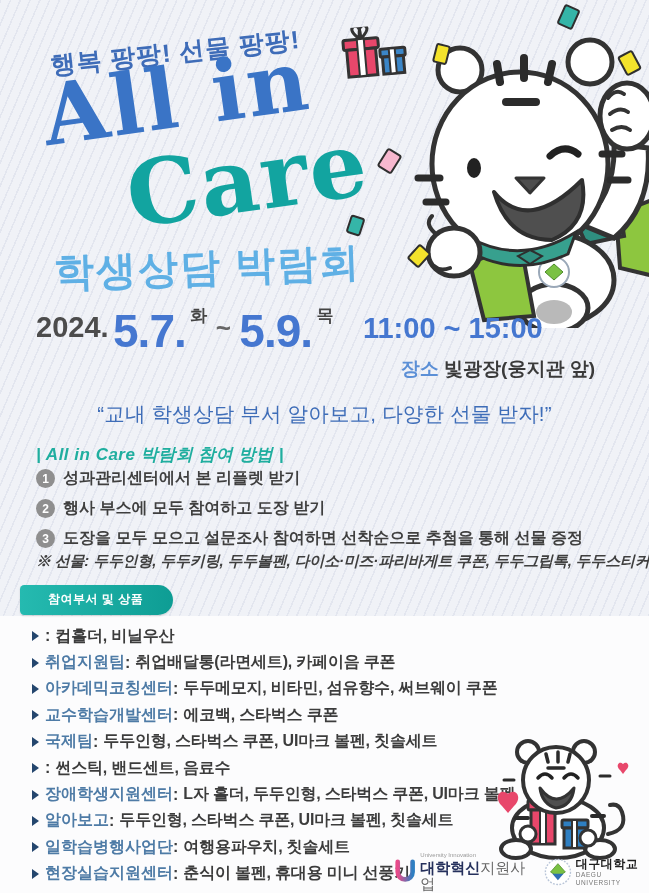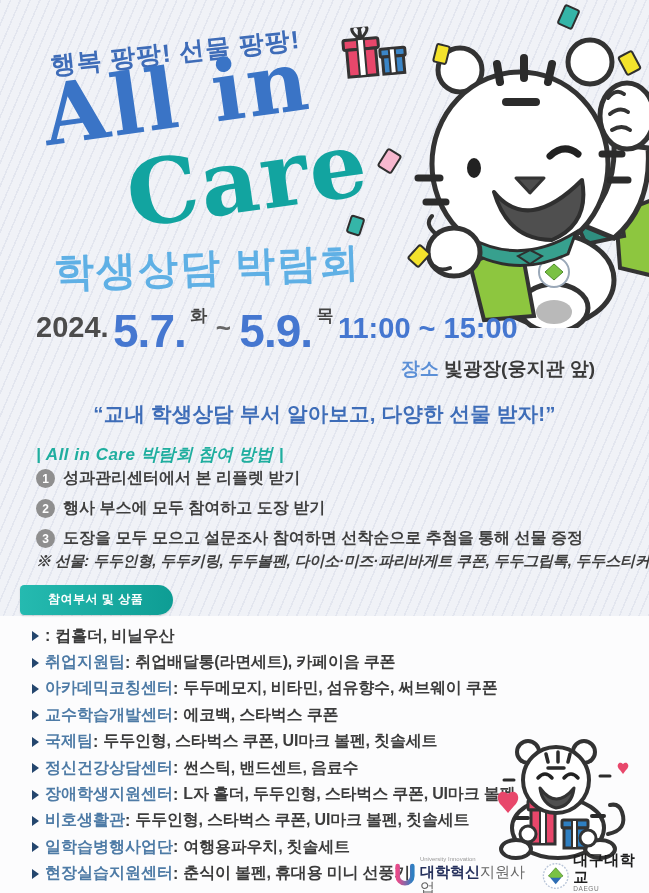--- a/index.html
+++ b/index.html
@@ -33,28 +33,28 @@
     font-size:40px;font-weight:800;color:#5fb0e5;letter-spacing:2px;white-space:nowrap;}
 
   .mascot-top{position:absolute;left:402px;top:28px;}
   .mascot-bottom{position:absolute;left:488px;top:736px;}
 
   .date-row{position:absolute;left:36px;top:304px;white-space:nowrap;}
   .date-row .yr{font-size:29px;font-weight:700;color:#4c4c4c;vertical-align:10px;}
   .date-row .day{font-size:46px;font-weight:700;color:#4577d0;letter-spacing:-1px;}
   .date-row .wd{font-size:17px;font-weight:700;color:#444;vertical-align:26px;}
   .date-row .tld{font-size:26px;font-weight:700;color:#666;vertical-align:10px;margin:0 4px;}
-  .date-row .time{font-size:29px;font-weight:600;color:#4577d0;vertical-align:9px;margin-left:0;}
+  .date-row .time{font-size:29px;font-weight:600;color:#4577d0;vertical-align:9px;margin-left:25px;}
 
   .loc{position:absolute;right:54px;top:356px;font-size:19px;font-weight:700;white-space:nowrap;}
   .loc .loc-label{color:#5b8fd6;}
   .loc .loc-val{color:#3a3a3a;}
 
   .quote{position:absolute;left:0;width:649px;top:400px;text-align:center;
-    font-size:20.5px;font-weight:700;color:#3e6db8;letter-spacing:0.2px;}
+    font-size:20.5px;font-weight:400;color:#3e6db8;letter-spacing:0.2px;}
 
   .heading{position:absolute;left:36px;top:443px;font-size:17px;font-weight:700;color:#1fae9f;letter-spacing:0.5px;font-style:italic;}
 
   ul.steps{position:absolute;left:36px;top:468px;margin:0;padding:0;list-style:none;}
   ul.steps li{display:flex;align-items:center;margin-bottom:9px;font-size:16px;font-weight:600;color:#3f3f3f;white-space:nowrap;}
   .stepnum{flex:0 0 auto;width:19px;height:19px;border-radius:50%;background:#8f8f8f;color:#fff;
     display:inline-flex;align-items:center;justify-content:center;font-size:12px;font-weight:700;margin-right:8px;}
   .gift-note{position:absolute;left:36px;top:552px;font-size:15px;font-weight:600;color:#3f3f3f;letter-spacing:-0.2px;white-space:nowrap;font-style:italic;}
 
   .badge{position:absolute;left:20px;top:585px;padding:6px 30px 7px 28px;
@@ -70,21 +70,21 @@
   .bgifts{color:#3c3c3c;font-weight:600;letter-spacing:-0.2px;}
 
   .footer-logos{position:absolute;left:394px;top:852px;width:250px;display:flex;align-items:center;gap:12px;}
   .logo-innovation{display:flex;align-items:center;gap:4px;}
   .logo-innovation .ltxt{display:flex;flex-direction:column;line-height:1;}
   .tiny-en{font-size:6px;color:#999;margin-bottom:2px;}
   .kr-b{font-size:15px;font-weight:800;color:#25305c;}
   .kr-l{font-size:15px;font-weight:400;color:#666;}
   .logo-univ{display:flex;align-items:center;gap:4px;}
   .logo-univ .ltxt{display:flex;flex-direction:column;line-height:1.1;}
-  .kr-b2{font-size:15px;font-weight:800;color:#1e1e1e;letter-spacing:0.5px;}
+  .kr-b2{font-size:12px;font-weight:800;color:#1e1e1e;letter-spacing:0.5px;}
   .tiny-en2{font-size:6.5px;color:#777;letter-spacing:0.6px;}
 </style>
 </head>
 <body>
 
 <div class="poster">
 
   <div class="lower-bg"></div>
 
   <svg class="mascot-top" width="250" height="300" viewBox="0 0 250 300">
@@ -211,33 +211,32 @@
         <span class="bgifts">에코백, 스타벅스 쿠폰</span>
       </li>
     <li>
         <span class="tri"></span>
         <span class="bname">국제팀</span>
         <span class="bsep">:</span>
         <span class="bgifts">두두인형, 스타벅스 쿠폰, UI마크 볼펜, 칫솔세트</span>
       </li>
     <li>
         <span class="tri"></span>
-        <span class="bname">정신건강상담센터</span>
         <span class="bsep">:</span>
         <span class="bgifts">썬스틱, 밴드센트, 음료수</span>
       </li>
     <li>
         <span class="tri"></span>
         <span class="bname">장애학생지원센터</span>
         <span class="bsep">:</span>
         <span class="bgifts">L자 홀더, 두두인형, 스타벅스 쿠폰, UI마크 볼펜</span>
       </li>
     <li>
         <span class="tri"></span>
-        <span class="bname">비호생활관</span>
+        <span class="bname">알아보고</span>
         <span class="bsep">:</span>
         <span class="bgifts">두두인형, 스타벅스 쿠폰, UI마크 볼펜, 칫솔세트</span>
       </li>
     <li>
         <span class="tri"></span>
         <span class="bname">일학습병행사업단</span>
         <span class="bsep">:</span>
         <span class="bgifts">여행용파우치, 칫솔세트</span>
       </li>
     <li>

